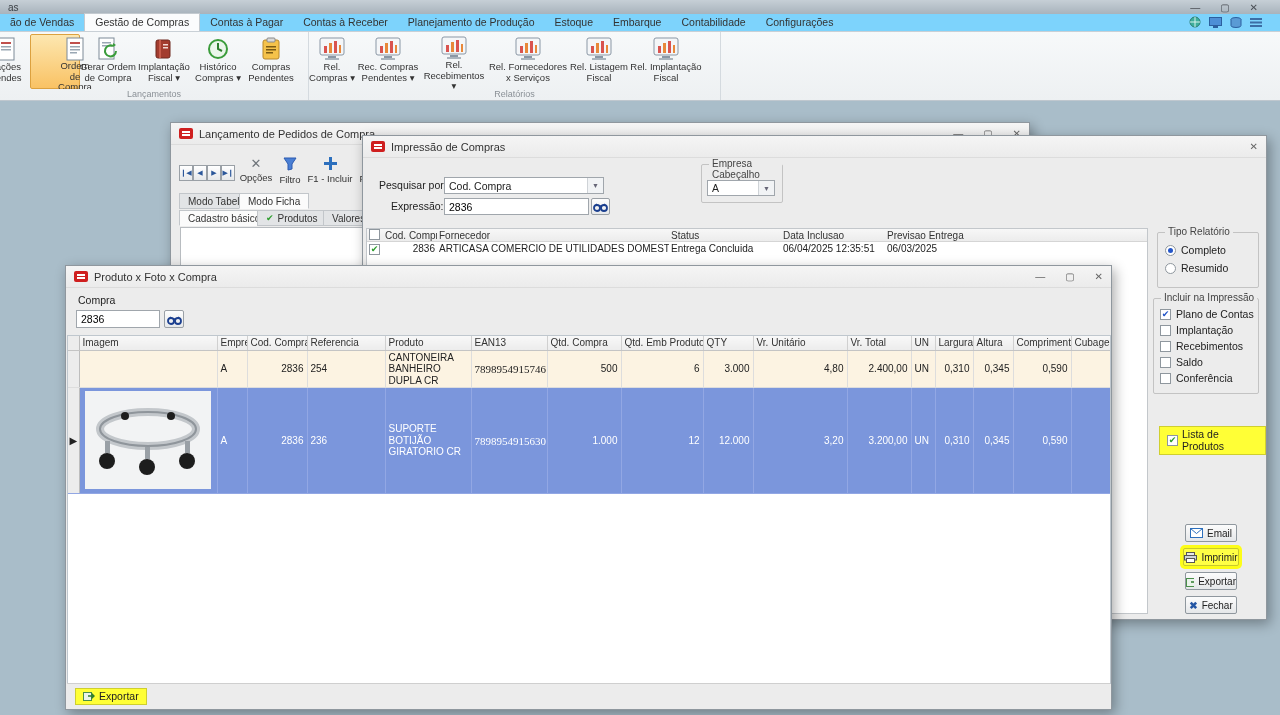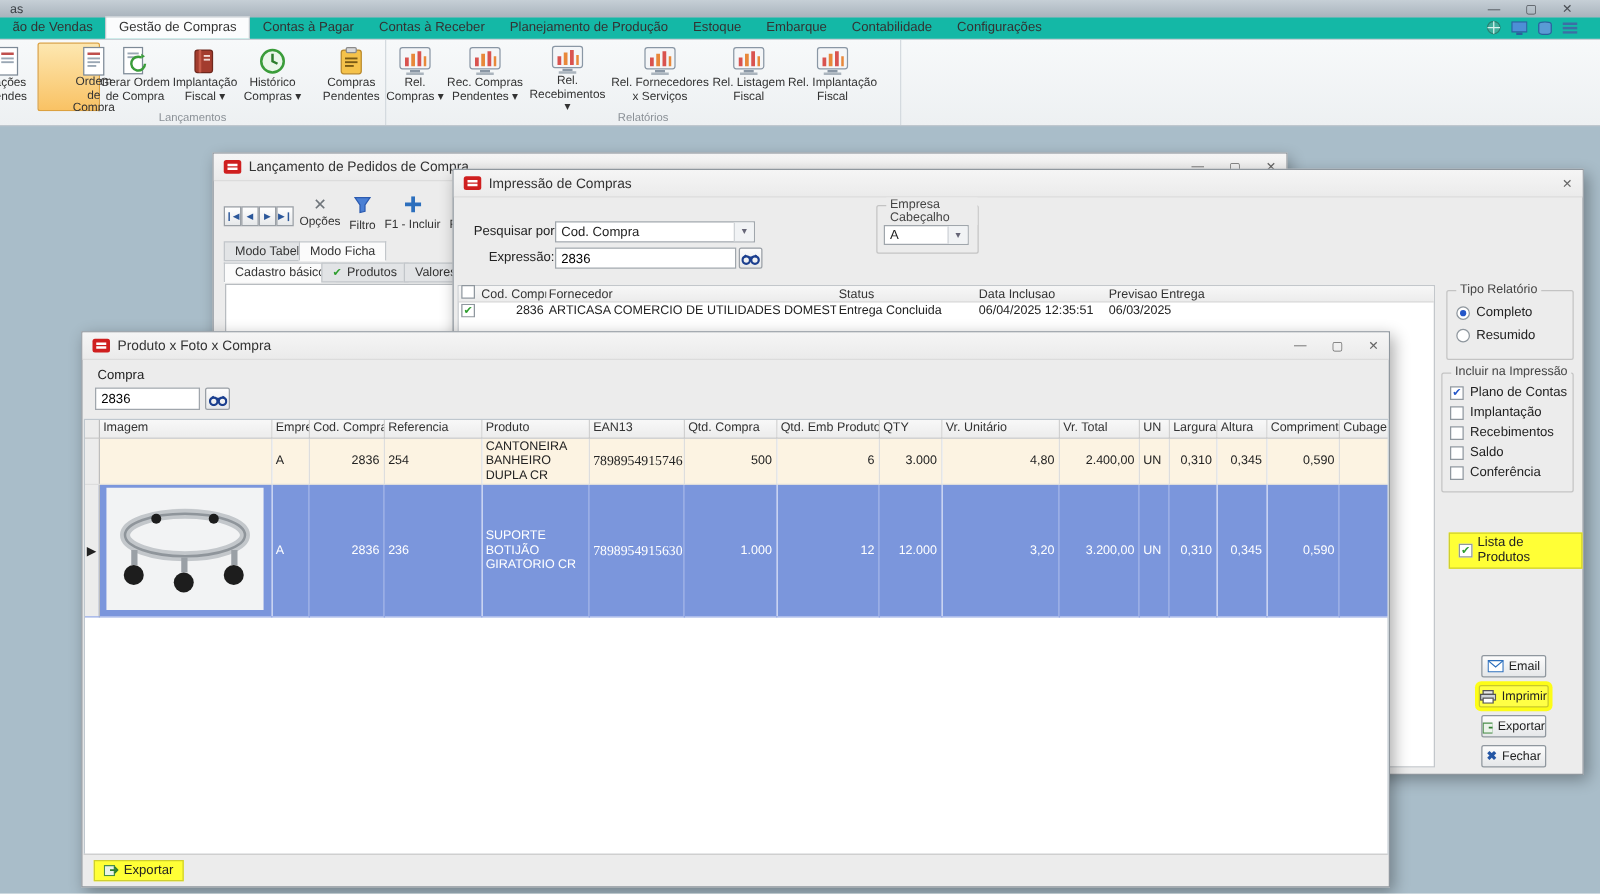--- a/index.html
+++ b/index.html
@@ -5,21 +5,21 @@
   * { margin:0; padding:0; box-sizing:border-box; }
   html,body { width:1280px; height:715px; overflow:hidden; }
   .screen { position:relative; width:1280px; height:715px; background:#a9bdc9;
             font-family:"Liberation Sans", sans-serif; font-size:11px; color:#222; overflow:hidden; }
 
   
   .titlebar { position:absolute; top:0; left:0; right:0; height:14px;
               background:linear-gradient(#c6cfd6,#a8b3bc); display:flex; align-items:center;
               padding:0 8px; font-size:10px; color:#3a3f44; }
   .tb-controls { margin-left:auto; display:flex; gap:20px; align-items:center; color:#4a4f55; font-size:10px; margin-right:14px;}
-  .menubar { position:absolute; top:14px; left:0; right:0; height:18px; background:#14b8a6;
+  .menubar { position:absolute; top:14px; left:0; right:0; height:18px; background:#7dd3fc;
              border-bottom:1px solid #c9d0d6; display:flex; align-items:flex-end; }
   .mtab { padding:2px 10px 3px; font-size:10.5px; color:#333; white-space:nowrap; }
   .mtab.active { background:#fbfcfd; border:1px solid #c3cad0; border-bottom:none; }
   .mini-icons { position:absolute; top:16px; right:18px; display:flex; gap:8px; align-items:center; }
 
   .ribbon { position:absolute; top:32px; left:0; right:0; height:69px;
             background:linear-gradient(#f7f9fa,#edf0f2); border-bottom:1px solid #bfc7ce; }
   .rgroup { position:absolute; top:0; height:68px; border-right:1px solid #d4dadf; }
   .btnrow { display:flex; height:57px; align-items:stretch; padding-top:2px; overflow:hidden; }
   .glabel { text-align:center; font-size:9px; color:#8a9096; }
@@ -197,21 +197,21 @@
         <div class="rbtn" style="width:52px;">
           <span class="ric">
             <svg width="22" height="22">
                 <circle cx="11" cy="11" r="9" fill="#eaf6ea" stroke="#3a9c3a" stroke-width="2"></circle>
                 <path d="M11 5 V11 L15 13" stroke="#2d7d2d" stroke-width="2" fill="none"></path>
               </svg>
           </span>
           <span>Histórico</span>
           <span>Compras ▾</span>
         </div>
-        <div class="rbtn" style="width:54px;margin-left:10px;">
+        <div class="rbtn" style="width:54px;">
           <span class="ric">
             <svg width="20" height="24">
                 <rect x="2" y="3" width="16" height="19" rx="2" fill="#f5c24a" stroke="#b8882a"></rect>
                 <rect x="6" y="1" width="8" height="4" rx="1" fill="#d9d9d9" stroke="#8a8a8a"></rect>
                 <rect x="5" y="9" width="10" height="1.5" fill="#7a5a14"></rect>
                 <rect x="5" y="12" width="10" height="1.5" fill="#7a5a14"></rect>
                 <rect x="5" y="15" width="7" height="1.5" fill="#7a5a14"></rect>
               </svg>
           </span>
           <span>Compras</span>

